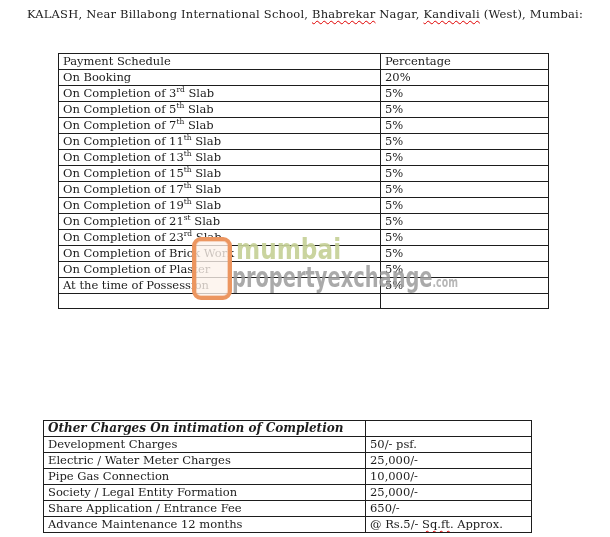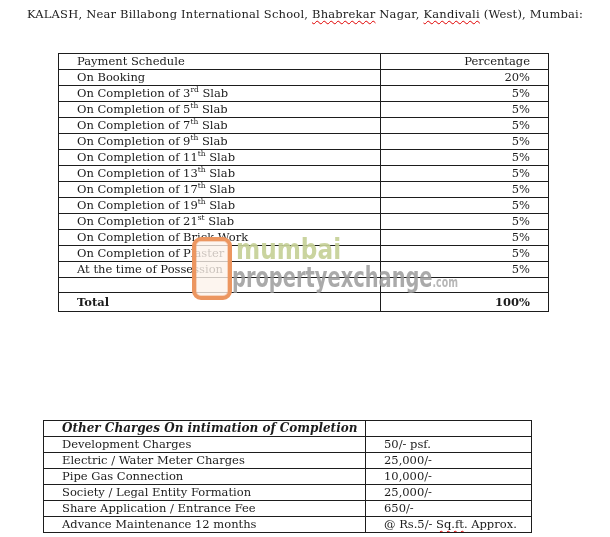--- a/index.html
+++ b/index.html
@@ -16,29 +16,29 @@
   .wavy{
     text-decoration-line:underline;
     text-decoration-style:wavy;
     text-decoration-color:#e00000;
     text-decoration-thickness:1px;
     text-underline-offset:2px;
   }
   table{border-collapse:collapse;position:absolute;table-layout:fixed;background:transparent;}
   td,th{
     border:1.5px solid #1d1d1d;
-    padding:0 18px;
+    padding:0 4px;
     font-size:11.5px;font-weight:normal;text-align:left;
     height:15px;line-height:15px;vertical-align:middle;
     white-space:nowrap;overflow:hidden;
   }
   #payment-table{left:58px;top:53px;width:490px;}
   #payment-table col.c1{width:322px;}
   #payment-table col.c2{width:168px;}
-  #payment-table td.val, #payment-table th.val{text-align:right;}
+  #payment-table td.val, #payment-table th.val{text-align:left;}
   #other-table{left:43px;top:420px;width:488px;}
   #other-table col.c1{width:322px;}
   #other-table col.c2{width:166px;}
   tr.empty-row td{height:14px;}
   tr.total-row td{font-weight:bold;height:18px;}
   .other-title{font-weight:bold;font-style:italic;font-size:12px;}
   sup{font-size:7.5px;vertical-align:super;line-height:0;}
   
   #watermark{position:absolute;left:0;top:0;width:610px;height:456px;pointer-events:none;}
   #wm-logo{
@@ -81,62 +81,62 @@
       </tr>
       <tr>
         <td><span>On Completion of 5</span><sup>th</sup><span> Slab</span></td>
         <td class="val">5%</td>
       </tr>
       <tr>
         <td><span>On Completion of 7</span><sup>th</sup><span> Slab</span></td>
         <td class="val">5%</td>
       </tr>
       <tr>
-        <td><span>On Completion of 9</span><sup>th</sup><span> Slab</span></td>
-        <td class="val">5%</td>
-      </tr>
-      <tr>
         <td><span>On Completion of 11</span><sup>th</sup><span> Slab</span></td>
         <td class="val">5%</td>
       </tr>
       <tr>
         <td><span>On Completion of 13</span><sup>th</sup><span> Slab</span></td>
+        <td class="val">5%</td>
+      </tr>
+      <tr>
+        <td><span>On Completion of 15</span><sup>th</sup><span> Slab</span></td>
         <td class="val">5%</td>
       </tr>
       <tr>
         <td><span>On Completion of 17</span><sup>th</sup><span> Slab</span></td>
         <td class="val">5%</td>
       </tr>
       <tr>
         <td><span>On Completion of 19</span><sup>th</sup><span> Slab</span></td>
         <td class="val">5%</td>
       </tr>
       <tr>
         <td><span>On Completion of 21</span><sup>st</sup><span> Slab</span></td>
+        <td class="val">5%</td>
+      </tr>
+      <tr>
+        <td><span>On Completion of 23</span><sup>rd</sup><span> Slab</span></td>
         <td class="val">5%</td>
       </tr>
       <tr>
         <td>On Completion of Brick Work</td>
         <td class="val">5%</td>
       </tr>
       <tr>
         <td>On Completion of Plaster</td>
         <td class="val">5%</td>
       </tr>
       <tr>
         <td>At the time of Possession</td>
         <td class="val">5%</td>
       </tr>
       <tr class="empty-row">
         <td></td>
         <td class="val"></td>
-      </tr>
-      <tr class="total-row">
-        <td>Total</td>
-        <td class="val">100%</td>
       </tr>
     </tbody>
 </table>
 
 <table id="other-table">
   <colgroup>
       <col class="c1">
       <col class="c2">
     </colgroup>
   <thead>

